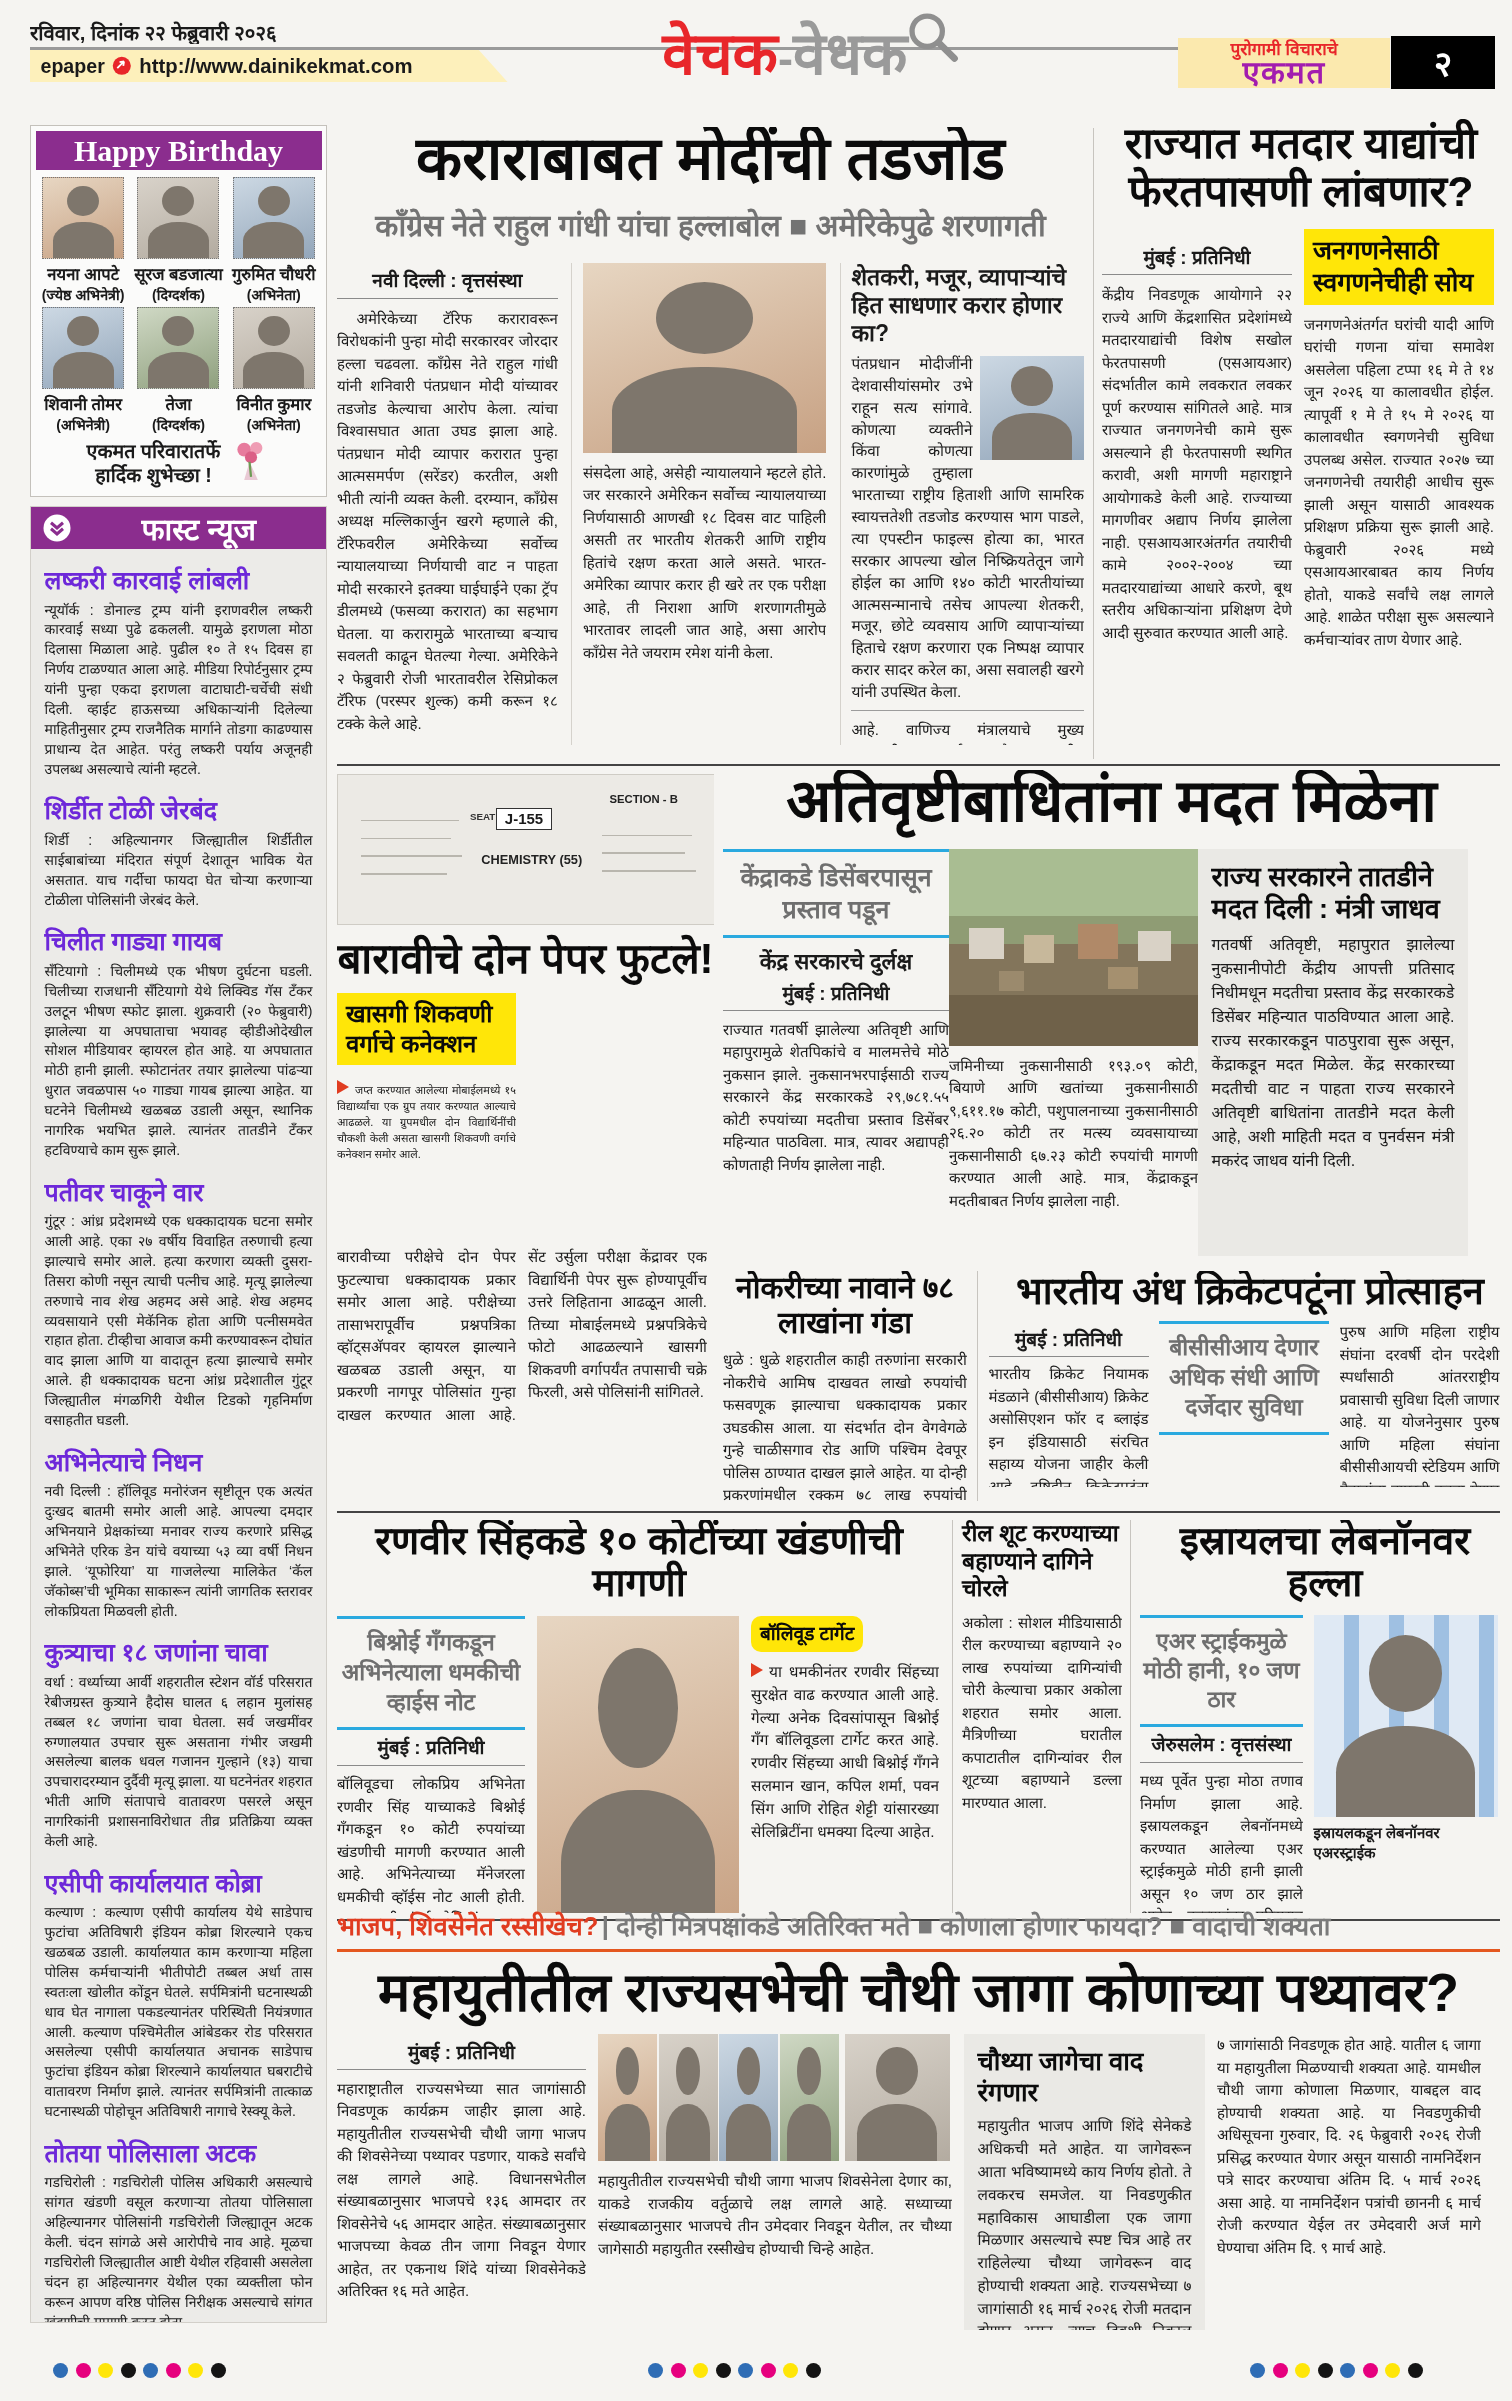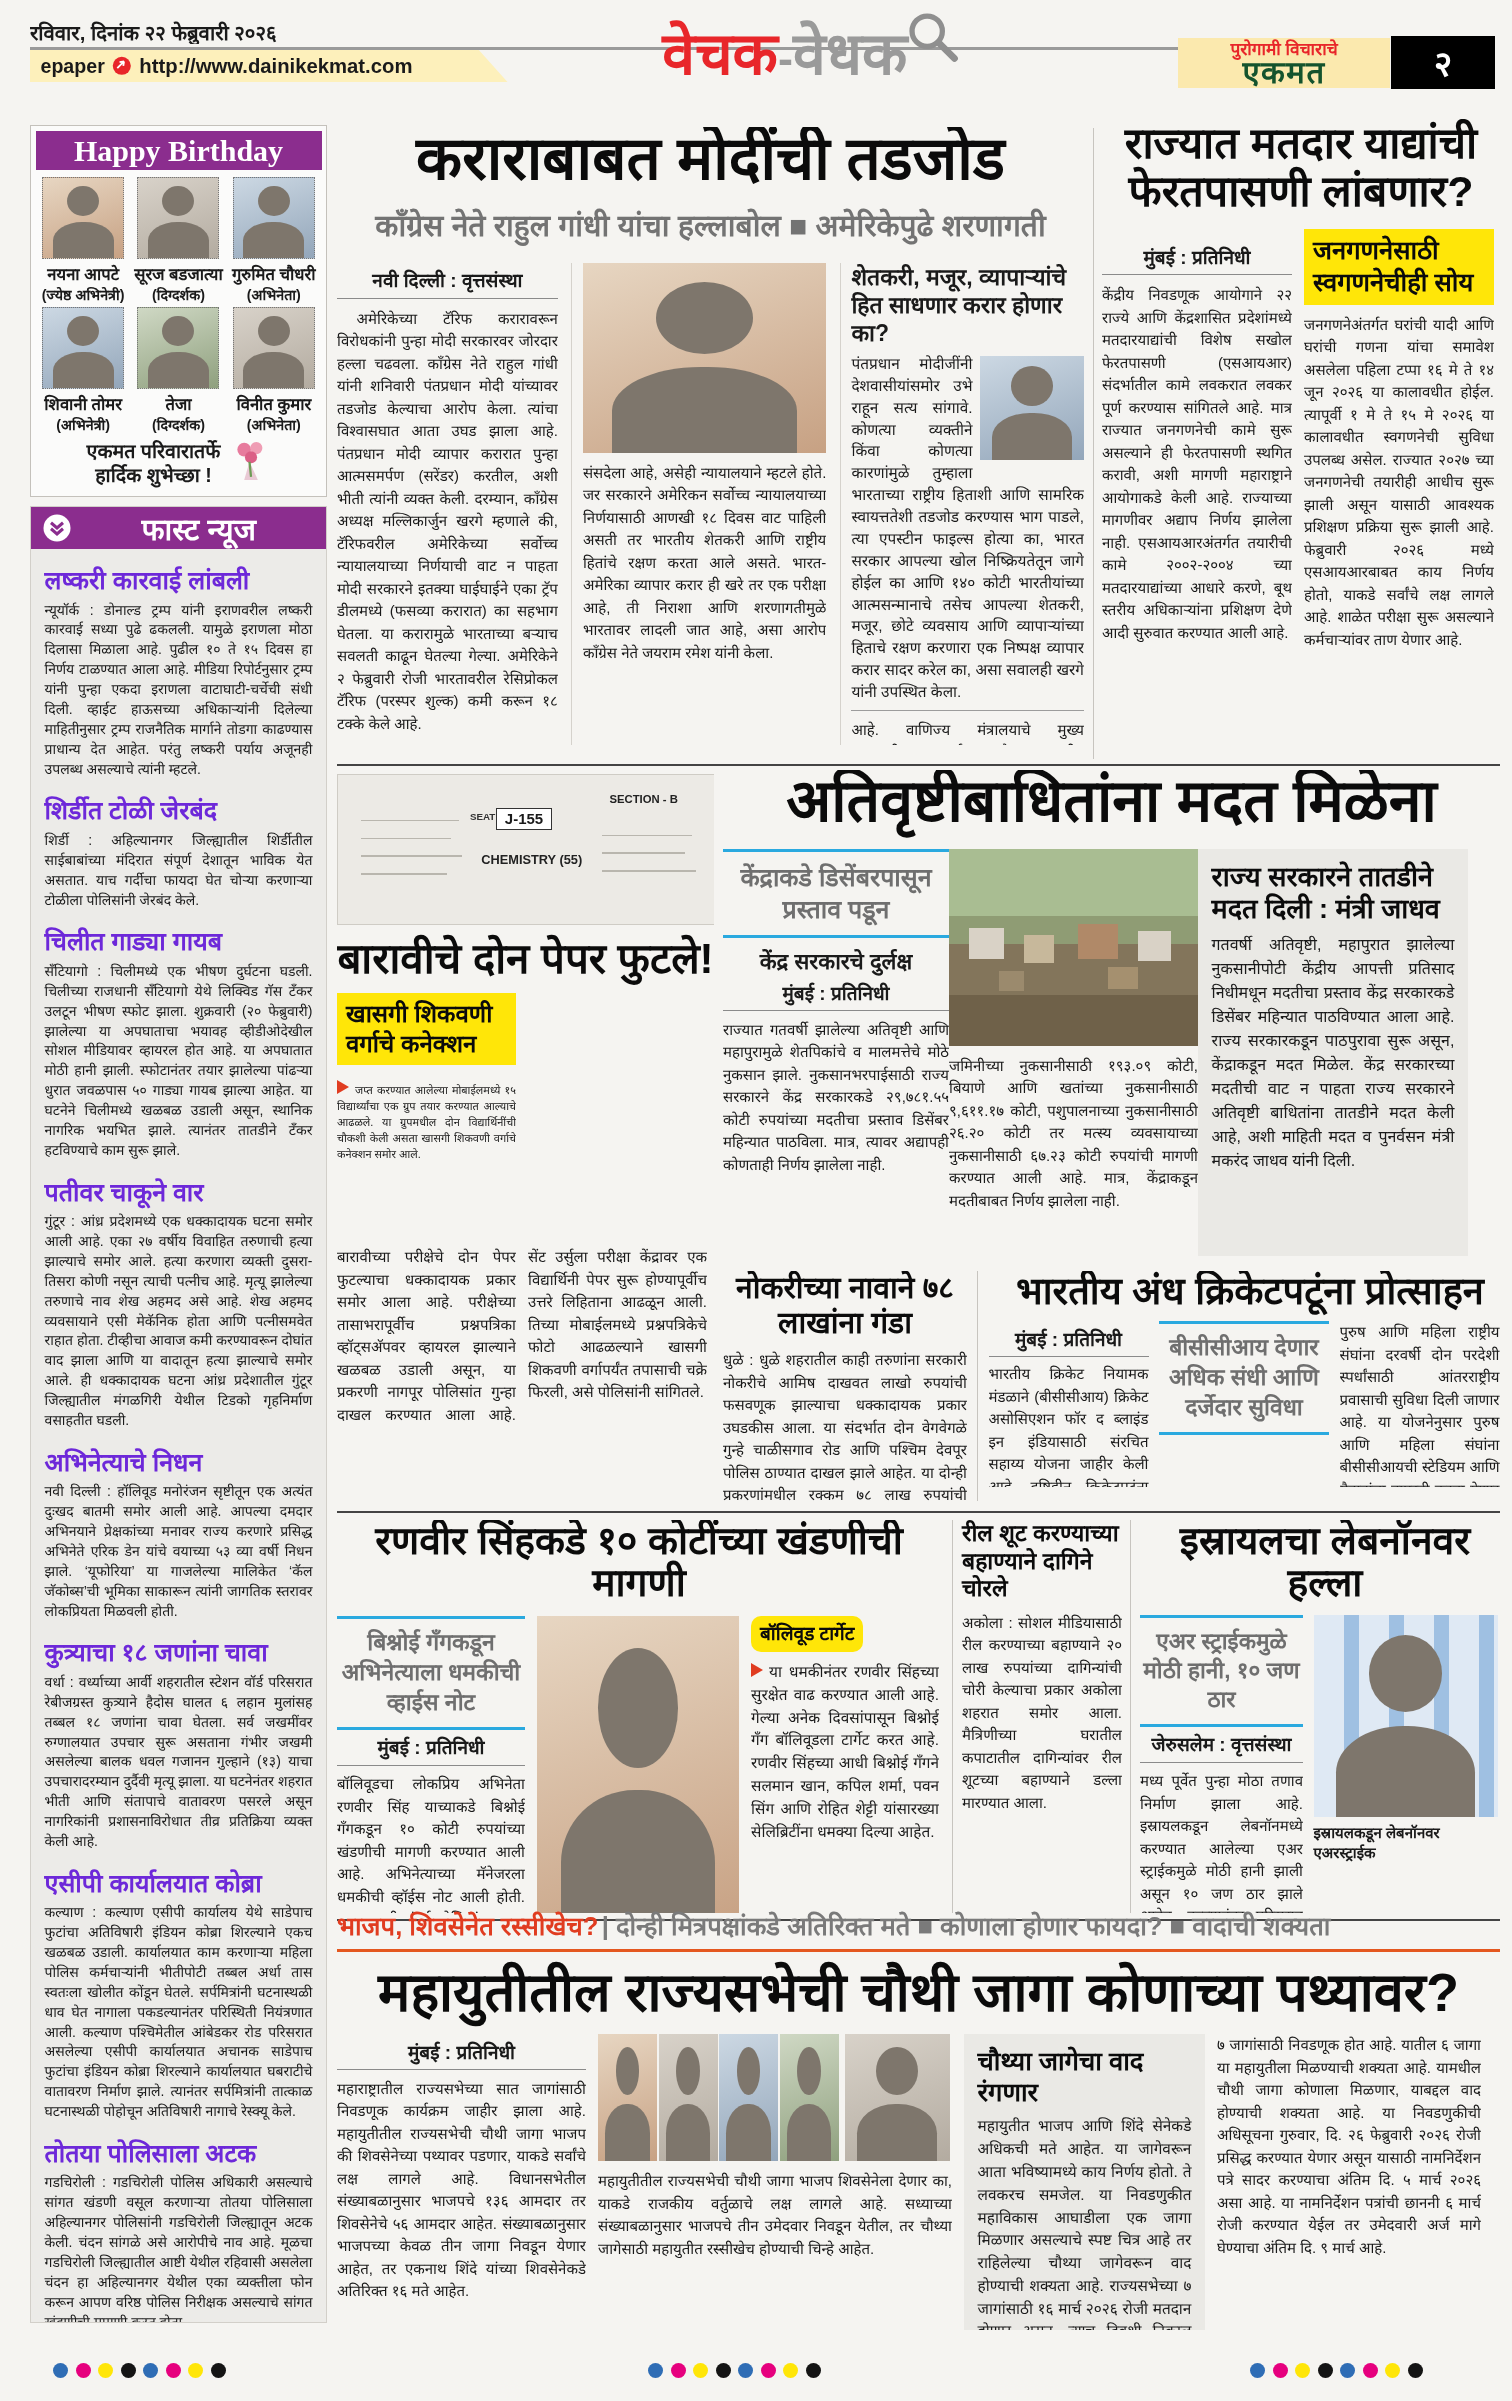--- a/index.html
+++ b/index.html
@@ -63,21 +63,21 @@
     <span style="font-size:59px;font-weight:bold;color:#e8262a;">वेचक</span><span style="font-size:45px;font-weight:bold;color:#9a9a9a;">-</span><span style="font-size:59px;font-weight:bold;color:#9a9a9a;">वेधक</span>
     <span style="position:relative;top:-10.5px;left:-4.5px;display:inline-block;">
       <svg width="53" height="53" viewBox="0 0 70 70">
           <circle cx="28" cy="28" r="20" fill="none" stroke="#8f8f8f" stroke-width="7"></circle>
           <line x1="43" y1="43" x2="64" y2="64" stroke="#8f8f8f" stroke-width="9" stroke-linecap="round"></line>
         </svg>
     </span>
   </div>
   <div class="abs" style="left:1178px;top:38px;width:212px;height:50px;background:#fbe9ae;text-align:center;">
     <div style="font-size:17.3px;font-weight:bold;color:#e8262a;line-height:1.05;margin-top:2.3px;">पुरोगामी विचाराचे</div>
-    <div style="font-size:31px;font-weight:bold;color:#14532d;line-height:0.95;letter-spacing:1.5px;text-align:center;">एकमत</div>
+    <div style="font-size:31px;font-weight:bold;color:#a21caf;line-height:0.95;letter-spacing:1.5px;text-align:center;">एकमत</div>
   </div>
   <div class="abs" style="left:1391px;top:36px;width:104px;height:53px;background:#000;color:#fff;
        display:flex;align-items:center;justify-content:center;font-size:35px;font-weight:bold;">२</div>
 
   <div class="abs" style="left:30px;top:125px;width:295px;height:370px;background:#fbfbfa;border:0.8px solid #c4c1bb;">
     <div style="background:#8b2d8e;color:#fff;text-align:center;font-family:'Liberation Serif',serif;
          font-weight:bold;font-size:30px;height:39px;line-height:39px;margin:4.5px;">Happy Birthday</div>
     <div style="display:grid;grid-template-columns:1fr 1fr 1fr;gap:3px;padding:3px 6px;text-align:center;">
       <div>
           <div class="ph dotted warm" style="width:80px;height:80px;margin:0 auto;"></div>

